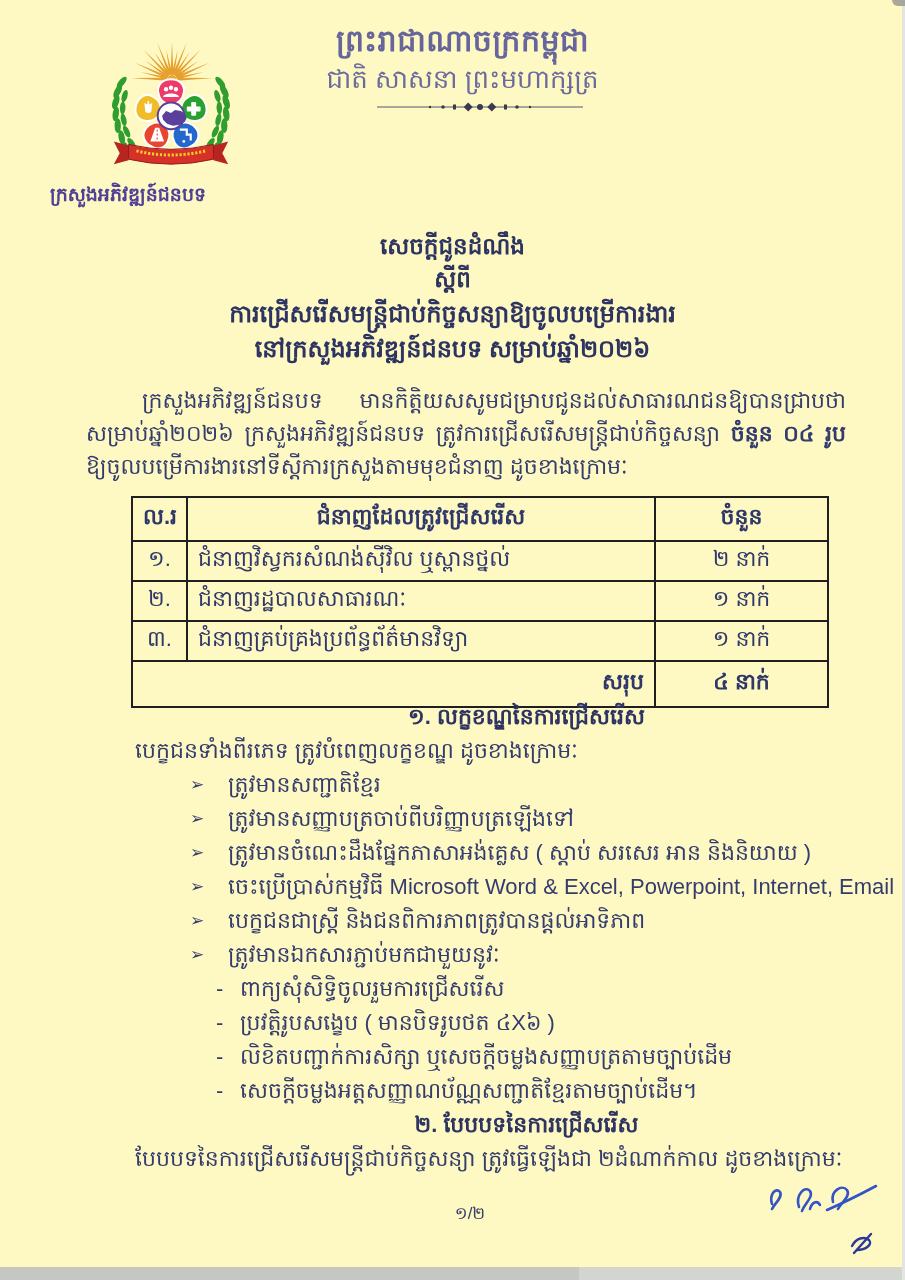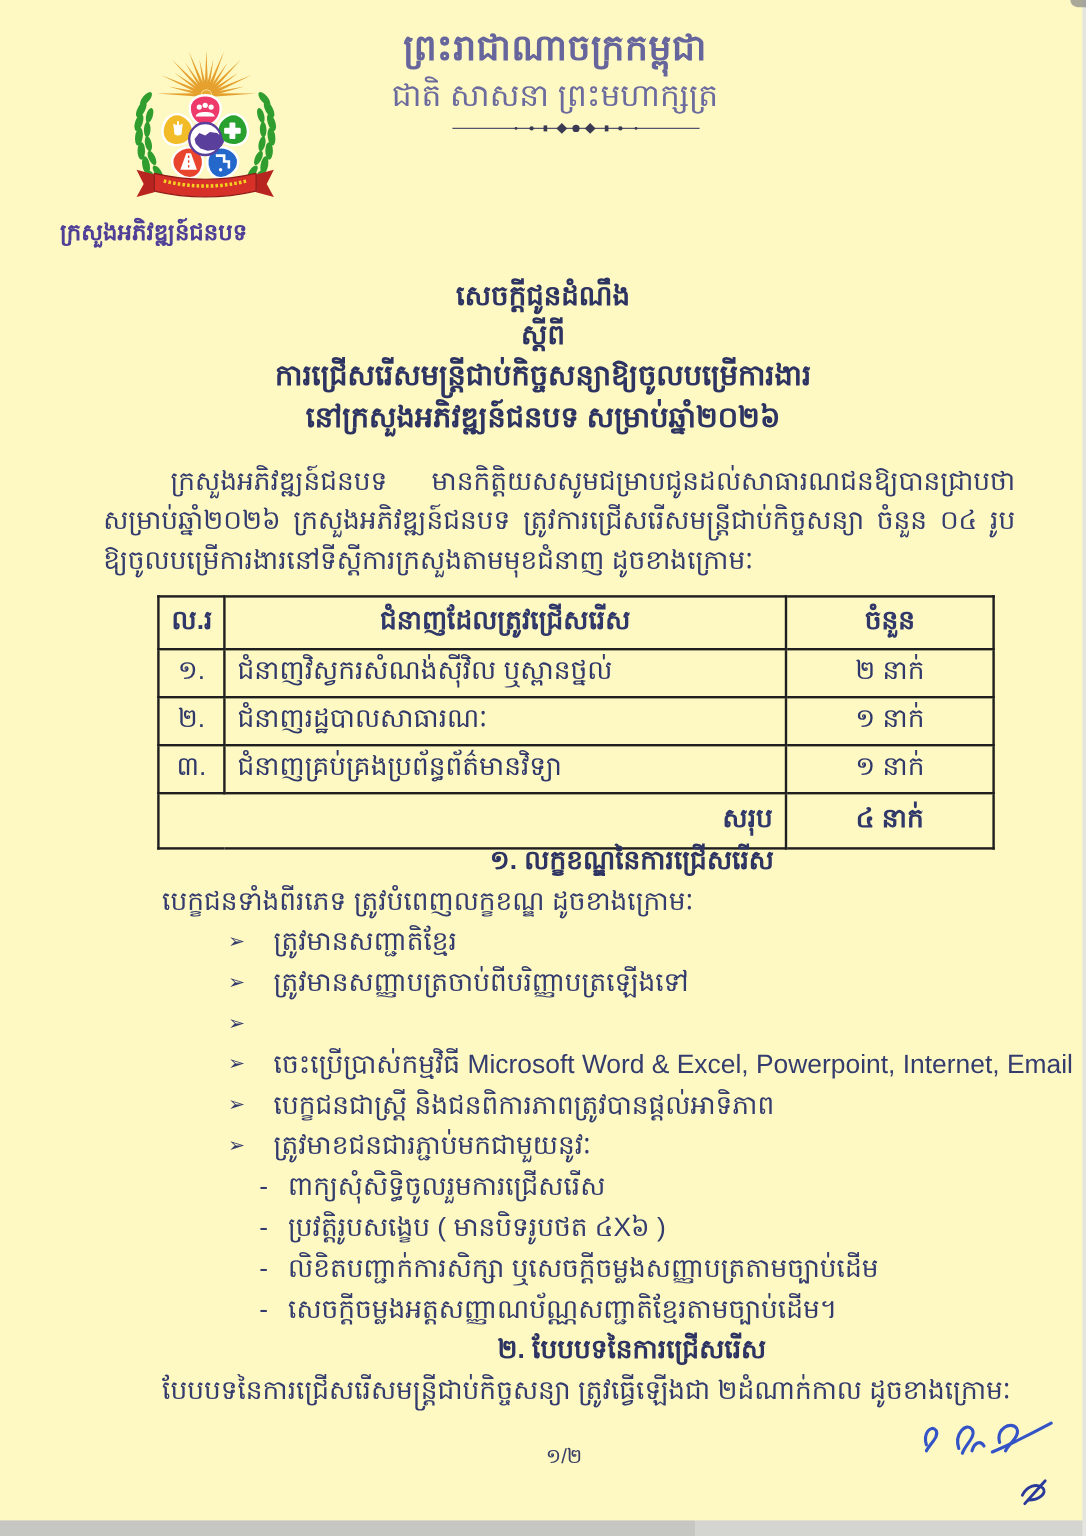--- a/index.html
+++ b/index.html
@@ -19,21 +19,21 @@
   .ministry{position:absolute;left:50px;top:180px;width:240px;text-align:left;
     font-size:19px;line-height:30px;font-weight:700;color:#4f3f96;}
   
   .doc-title{position:absolute;top:230px;left:0;right:0;text-align:center;
     font-weight:700;color:#2e3462;}
   .doc-title .t1,.doc-title .t2{font-size:23px;line-height:33px;}
   .doc-title .t3,.doc-title .t4{font-size:24px;line-height:35px;}
   
   .intro{position:absolute;top:384px;left:86px;width:760px;margin:0;
     font-size:22px;line-height:33px;text-align:justify;text-indent:56px;color:#343c6e;}
-  .bold{font-weight:400;margin-top:44px;}
+  .bold{font-weight:700;margin-top:44px;}
   
   .recruit-table{position:absolute;top:496px;left:131px;border-collapse:collapse;
     table-layout:fixed;width:696px;font-size:22px;color:#30386a;}
   .recruit-table th,.recruit-table td{border:2px solid #1f1f1f;padding:0 10px;
     white-space:nowrap;overflow:hidden;}
   .recruit-table th{height:42px;font-weight:700;text-align:center;border-radius:20px;}
   .recruit-table td{height:38px;}
   .c-no{text-align:center;}
   .c-count{text-align:center;}
   .row-total td{height:44px;font-weight:700;}
@@ -235,32 +235,33 @@
     <div class="bullet">
       <span class="bm">➢</span>
       <span>ត្រូវមានសញ្ជាតិខ្មែរ</span>
     </div>
     <div class="bullet">
       <span class="bm">➢</span>
       <span>ត្រូវមានសញ្ញាបត្រចាប់ពីបរិញ្ញាបត្រឡើងទៅ</span>
     </div>
     <div class="bullet">
       <span class="bm">➢</span>
+      <span>ត្រូវមានចំណេះដឹងផ្នែកភាសាអង់គ្លេស ( ស្តាប់ សរសេរ អាន និងនិយាយ )</span>
     </div>
     <div class="bullet">
       <span class="bm">➢</span>
       <span>ចេះប្រើប្រាស់កម្មវិធី Microsoft Word &amp; Excel, Powerpoint, Internet, Email</span>
     </div>
     <div class="bullet">
       <span class="bm">➢</span>
       <span>បេក្ខជនជាស្ត្រី និងជនពិការភាពត្រូវបានផ្តល់អាទិភាព</span>
     </div>
     <div class="bullet">
       <span class="bm">➢</span>
-      <span>ត្រូវមាខជនជារភ្ជាប់មកជាមួយនូវៈ</span>
+      <span>ត្រូវមានឯកសារភ្ជាប់មកជាមួយនូវៈ</span>
     </div>
 
     <div class="sub">
       <span class="dm">-</span>
       <span>ពាក្យសុំសិទ្ធិចូលរួមការជ្រើសរើស</span>
     </div>
     <div class="sub">
       <span class="dm">-</span>
       <span>ប្រវត្តិរូបសង្ខេប ( មានបិទរូបថត ៤X៦ )</span>
     </div>

